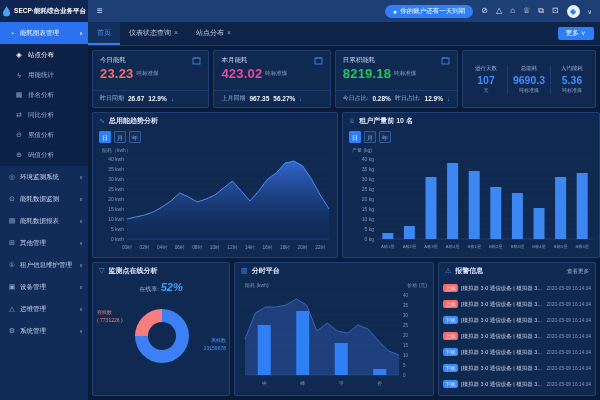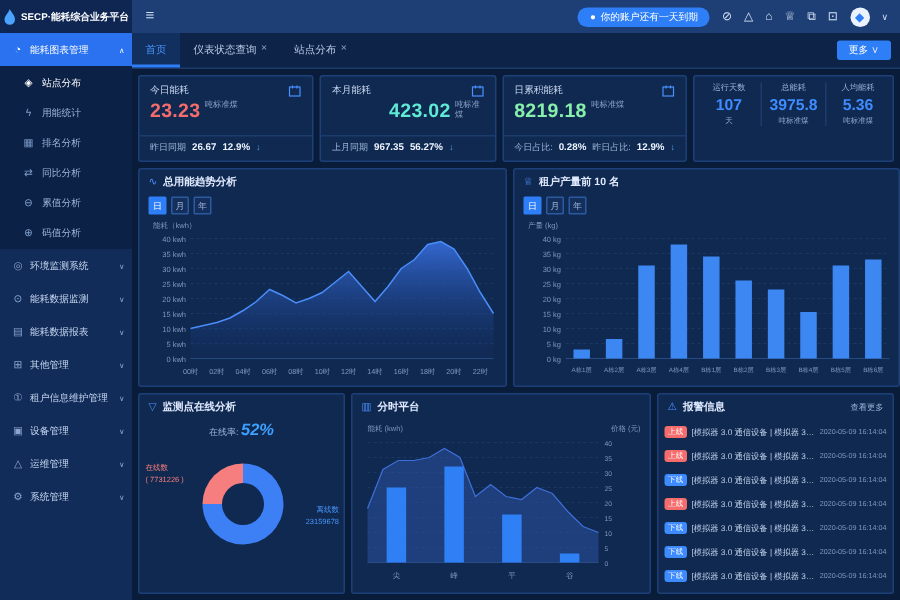--- a/index.html
+++ b/index.html
@@ -39,27 +39,27 @@
   .more-btn{margin:auto 6px auto auto;background:#2e7ff7;color:#fff;font-size:6.5px;padding:2px 8px;border-radius:2px;cursor:pointer;white-space:nowrap;}
 
   
   .main{position:absolute;left:88px;top:46px;width:512px;height:354px;padding:4px;display:flex;flex-direction:column;gap:4px;}
   .panel{background:#102950;border:1px solid #1d4078;border-radius:2px;}
 
   .kpi-row{display:flex;gap:4px;height:58px;}
   .kpi-card{flex:1;display:flex;flex-direction:column;}
   .kpi-head{display:flex;justify-content:space-between;align-items:center;padding:5px 7px 0;}
   .kpi-title{font-size:6.5px;color:#c9d9f2;}
-  .kpi-value-row{padding:1px 7px 0;display:flex;align-items:flex-start;gap:3px;}
+  .kpi-value-row{padding:1px 7px 0;display:flex;align-items:center;gap:3px;}
   .kpi-value{font-size:13px;font-weight:bold;letter-spacing:.2px;}
   .kpi-unit{font-size:5.5px;color:#8ba3c7;}
   .kpi-foot{margin-top:auto;border-top:1px solid #1c3c6e;padding:3px 7px 4px;font-size:6px;color:#9db4d8;display:flex;align-items:center;gap:4px;white-space:nowrap;}
   .kpi-foot b{color:#eef4ff;font-size:6.5px;font-weight:bold;}
   .arrow-down{color:#4aa8ff;font-size:6px;}
-  .kpi-stats{width:134px;flex:none;display:flex;align-items:flex-start;justify-content:space-around;padding:4px 2px;}
+  .kpi-stats{width:134px;flex:none;display:flex;align-items:center;justify-content:space-around;padding:4px 2px;}
   .stat{flex:1;text-align:center;}
   .stat + .stat{border-left:1px solid #1c3c6e;}
   .stat .sl{font-size:5.5px;color:#9db4d8;}
   .stat .sv{font-size:10.5px;font-weight:bold;color:#3f8cff;margin:2px 0 1px;}
   .stat .su{font-size:5px;color:#8ba3c7;}
 
   .chart-row{display:flex;gap:4px;height:146px;}
   .chart-panel-left{flex:1;display:flex;flex-direction:column;}
   .chart-panel-right{width:258px;flex:none;display:flex;flex-direction:column;}
   .panel-header{height:16px;display:flex;align-items:center;gap:4px;padding:0 6px;flex:none;}
@@ -228,62 +228,62 @@
     <div class="panel kpi-card">
       <div class="kpi-head">
         <span class="kpi-title">本月能耗</span>
         <svg width="9" height="9" viewBox="0 0 9 9">
             <rect x="1" y="2" width="7" height="6" fill="none" stroke="#4a90ff" stroke-width="0.8"></rect>
             <line x1="3" y1="1" x2="3" y2="3" stroke="#4a90ff" stroke-width="0.8"></line>
             <line x1="6" y1="1" x2="6" y2="3" stroke="#4a90ff" stroke-width="0.8"></line>
           </svg>
       </div>
       <div class="kpi-value-row">
-        <span class="kpi-value" id="kpi-month-value" style="color: #5eead4; margin-left: 38px;">423.02</span>
+        <span class="kpi-value" id="kpi-month-value" style="color: #ec4899;">423.02</span>
         <span class="kpi-unit">吨标准煤</span>
       </div>
       <div class="kpi-foot">
         <span>上月同期</span>
         <b>967.35</b>
         <b>56.27%</b>
         <span class="arrow-down">↓</span>
       </div>
     </div>
 
     <div class="panel kpi-card">
       <div class="kpi-head">
         <span class="kpi-title">日累积能耗</span>
         <svg width="9" height="9" viewBox="0 0 9 9">
             <rect x="1" y="2" width="7" height="6" fill="none" stroke="#4a90ff" stroke-width="0.8"></rect>
             <line x1="3" y1="1" x2="3" y2="3" stroke="#4a90ff" stroke-width="0.8"></line>
             <line x1="6" y1="1" x2="6" y2="3" stroke="#4a90ff" stroke-width="0.8"></line>
           </svg>
       </div>
       <div class="kpi-value-row">
-        <span class="kpi-value" id="kpi-total-value" style="color: #86efac;">8219.18</span>
+        <span class="kpi-value" id="kpi-total-value" style="color: #22c55e;">8219.18</span>
         <span class="kpi-unit">吨标准煤</span>
       </div>
       <div class="kpi-foot">
         <span>今日占比:</span>
         <b>0.28%</b>
         <span>昨日占比:</span>
         <b>12.9%</b>
         <span class="arrow-down">↓</span>
       </div>
     </div>
 
     <div class="panel kpi-stats" id="kpi-stats">
         <div class="stat">
           <div class="sl">运行天数</div>
           <div class="sv">107</div>
           <div class="su">天</div>
         </div>
         <div class="stat">
           <div class="sl">总能耗</div>
-          <div class="sv">3975.8</div>
+          <div class="sv">9690.3</div>
           <div class="su">吨标准煤</div>
         </div>
         <div class="stat">
           <div class="sl">人均能耗</div>
           <div class="sv">5.36</div>
           <div class="su">吨标准煤</div>
         </div>
       </div>
   </div>
 

